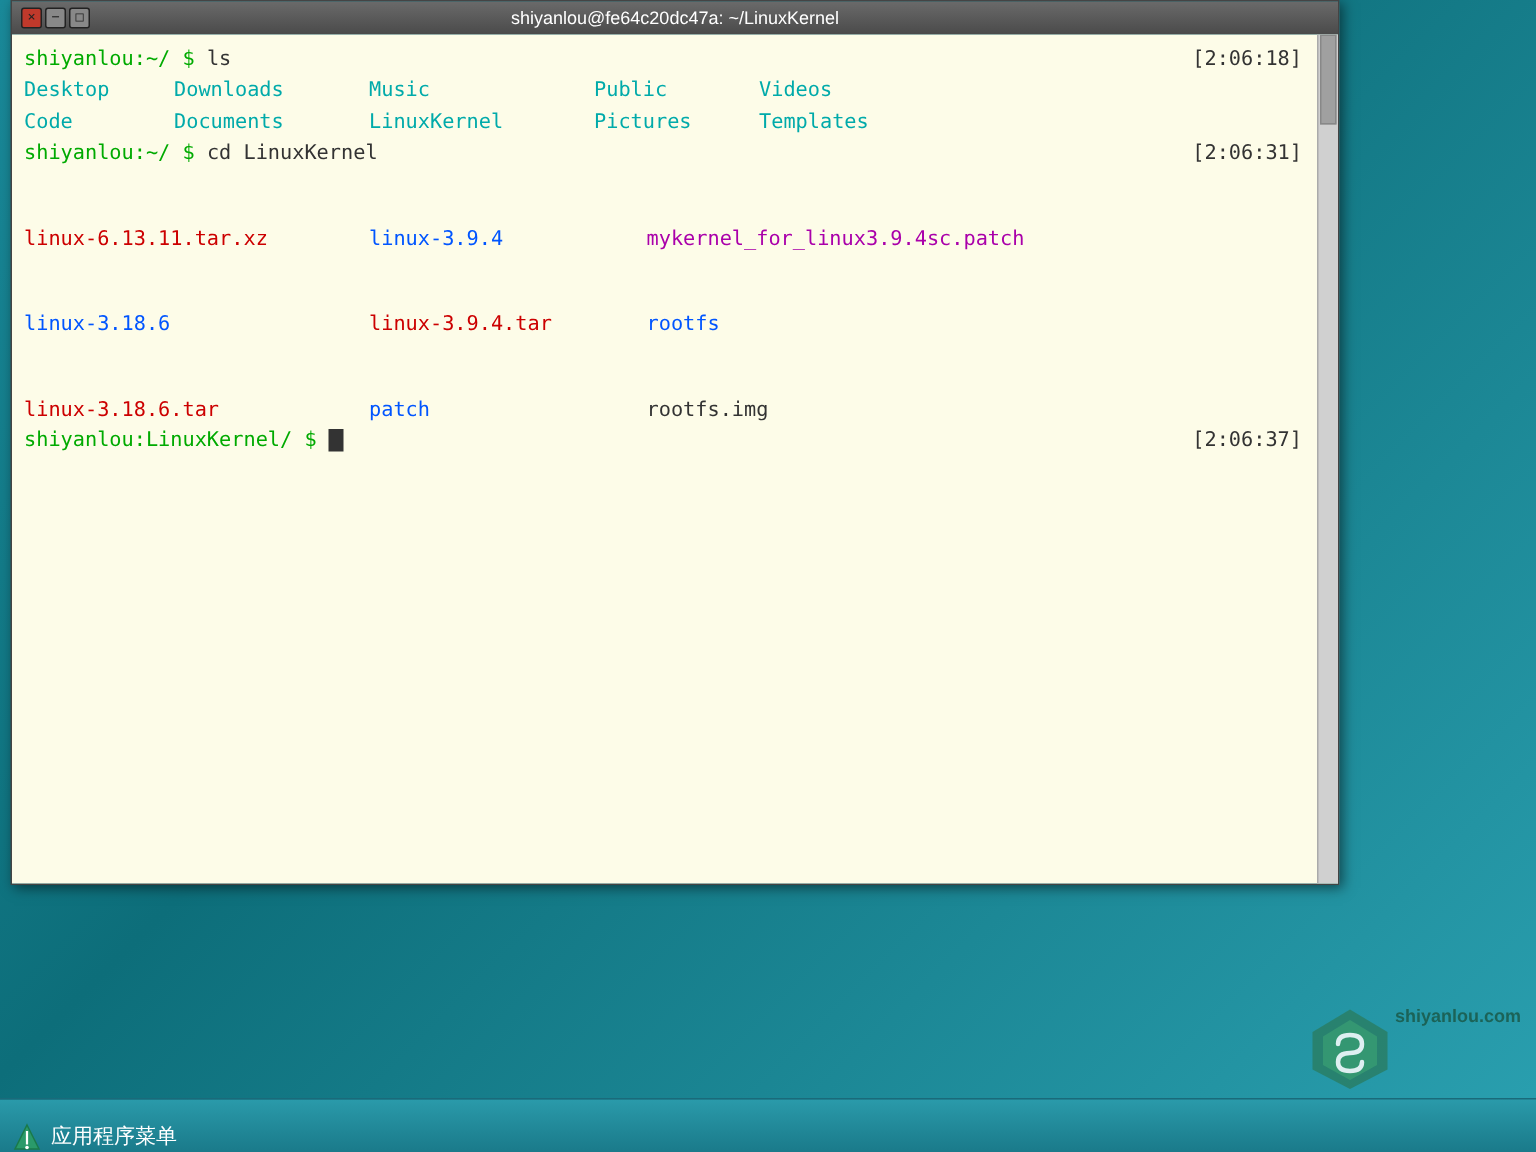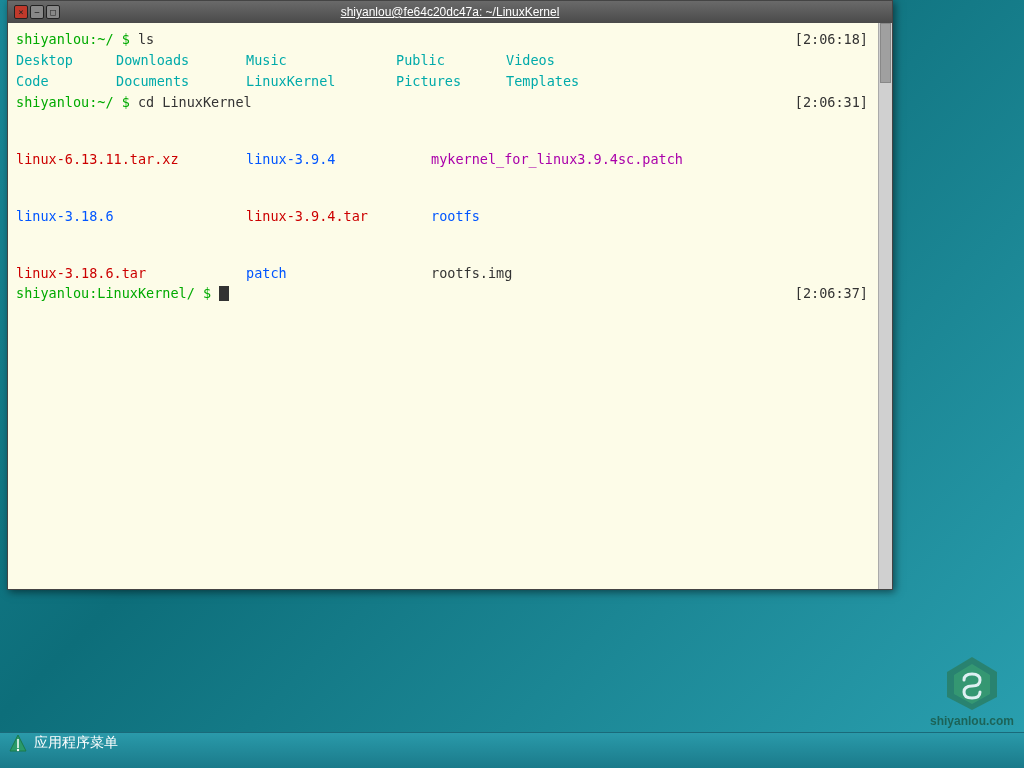--- a/index.html
+++ b/index.html
@@ -66,21 +66,20 @@
     .titlebar-btn.minimize { background: #888; }
     .titlebar-btn.maximize { background: #888; }
 
     .titlebar-title {
       color: #fff;
       font-size: 12px;
       font-family: sans-serif;
       position: absolute;
       left: 50%;
       transform: translateX(-50%);
-      text-decoration: underline;
     }
 
     .terminal-body {
       background: #fdfce8;
       flex: 1;
       padding: 6px 8px;
       overflow: hidden;
       position: relative;
     }
 
@@ -137,21 +136,21 @@
     
     .taskbar {
       position: absolute;
       bottom: 0;
       left: 0;
       width: 100%;
       height: 36px;
       background: linear-gradient(to bottom, #2a9aaa 0%, #1a7a8a 100%);
       border-top: 1px solid #1a6a7a;
       display: flex;
-      align-items: flex-start;
+      align-items: flex-end;
       padding: 0 8px;
     }
 
     .taskbar-menu {
       display: flex;
       align-items: center;
       gap: 6px;
       color: #fff;
       font-size: 14px;
       font-family: sans-serif;
@@ -162,22 +161,21 @@
       width: 20px;
       height: 20px;
     }
 
     
     .watermark {
       position: absolute;
       bottom: 40px;
       right: 10px;
       display: flex;
-      flex-direction: column;
-      align-items: center;
+      flex-direction: row;
       opacity: 0.85;
     }
 
     .watermark-logo {
       width: 60px;
       height: 60px;
     }
 
     .watermark-text {
       color: #1a5a4a;

